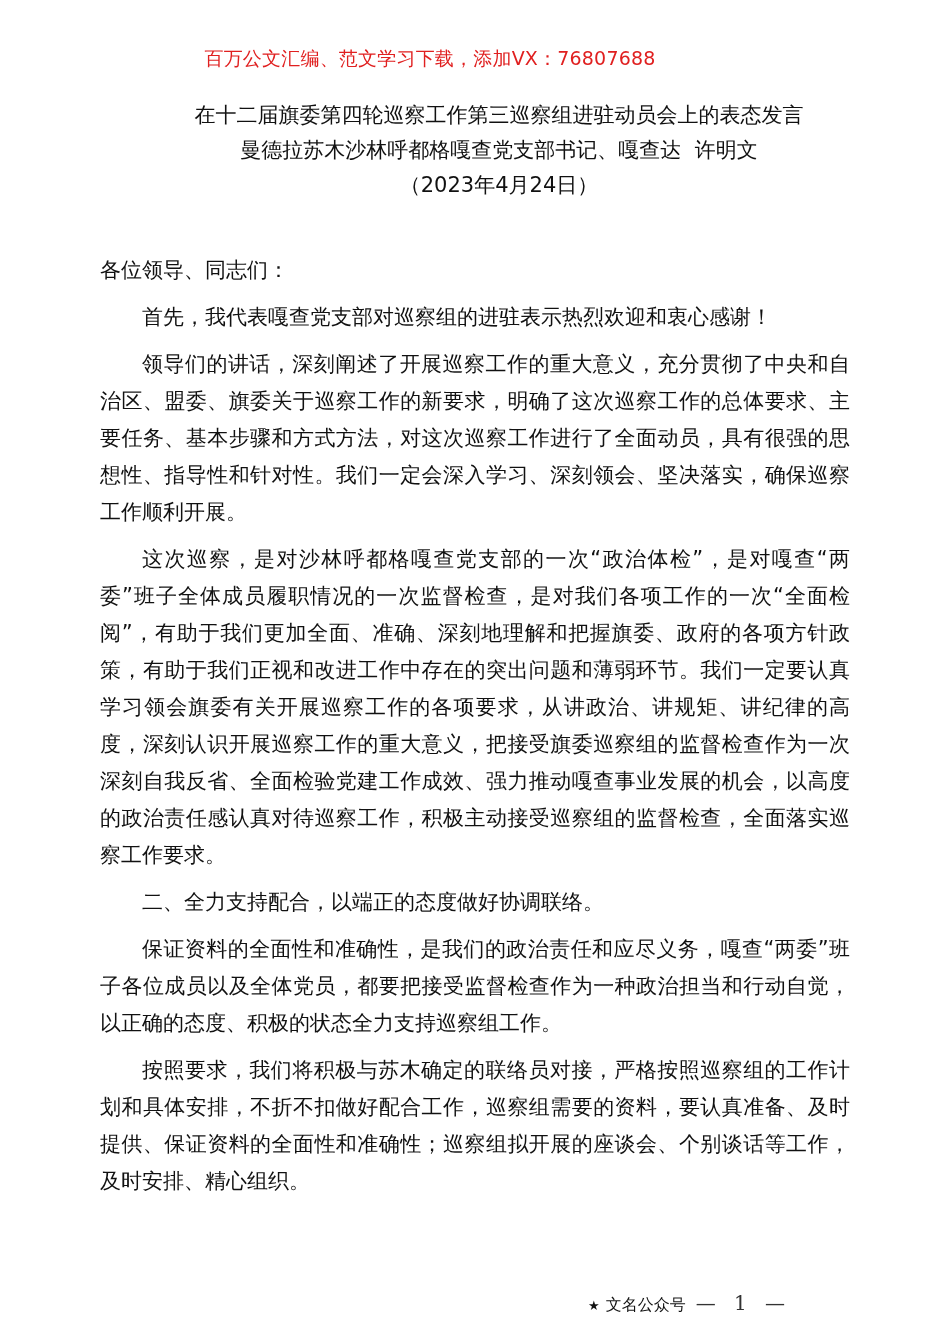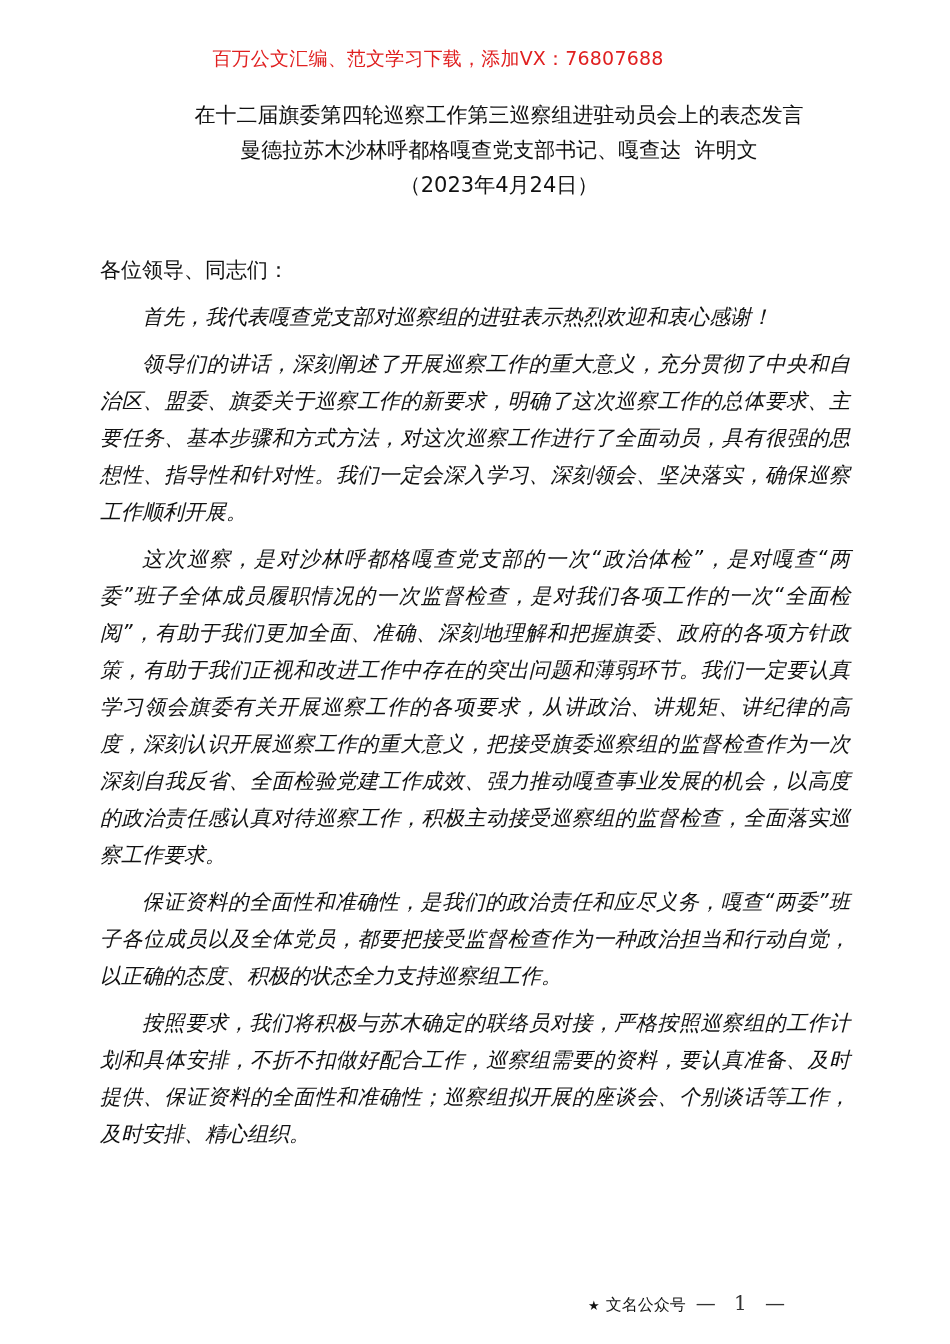--- a/index.html
+++ b/index.html
@@ -2,33 +2,33 @@
 <html><head>
 <meta charset="utf-8">
 <style>
   html, body { margin: 0; padding: 0; background: #ffffff; }
   body {
     width: 950px; height: 1344px; position: relative; overflow: hidden;
     font-family: "DejaVu Sans", "Liberation Sans", sans-serif;
     color: #111111;
   }
   .banner {
-    position: absolute; top: 46px; left: 12px; width: 852px; text-align: center;
+    position: absolute; top: 46px; left: 4px; width: 852px; text-align: center;
     font-size: 19px; color: #e02020; letter-spacing: 0.2px;
   }
   .title-block {
     position: absolute; top: 98px; left: 8px; width: 950px; text-align: center;
     font-size: 21px; line-height: 35px; color: #111; margin-left: 16px;
   }
   .body-text {
     position: absolute; top: 242px; left: 90px; width: 770px;
     font-size: 21px; line-height: 37px; text-align: justify;
   }
   .body-text p { margin: 10px; }
-  .body-text p.indent { text-indent: 42px; font-style: italic; }
+  .body-text p.indent { text-indent: 42px; }
   .body-text p.heading { text-indent: 42px; }
   .footer {
     position: absolute; top: 1266px; left: 588px;
     font-size: 16px; color: #111; white-space: nowrap; margin-top: 25px;
   }
   .footer .star { font-size: 13px; margin-right: 6px; }
   .footer .pageno {
     font-family: "DejaVu Serif", "Liberation Serif", serif; font-size: 20px;
     color: #333; margin-left: 10px; letter-spacing: 6px;
   }
@@ -42,19 +42,20 @@
   <div>在十二届旗委第四轮巡察工作第三巡察组进驻动员会上的表态发言</div>
   <div style="white-space: pre;">曼德拉苏木沙林呼都格嘎查党支部书记、嘎查达  许明文</div>
   <div>（2023年4月24日）</div>
 </div>
 
 <div class="body-text">
   <p>各位领导、同志们：</p>
   <p class="indent">首先，我代表嘎查党支部对巡察组的进驻表示热烈欢迎和衷心感谢！</p>
   <p class="indent">领导们的讲话，深刻阐述了开展巡察工作的重大意义，充分贯彻了中央和自治区、盟委、旗委关于巡察工作的新要求，明确了这次巡察工作的总体要求、主要任务、基本步骤和方式方法，对这次巡察工作进行了全面动员，具有很强的思想性、指导性和针对性。我们一定会深入学习、深刻领会、坚决落实，确保巡察工作顺利开展。</p>
   <p class="indent">这次巡察，是对沙林呼都格嘎查党支部的一次“政治体检”，是对嘎查“两委”班子全体成员履职情况的一次监督检查，是对我们各项工作的一次“全面检阅”，有助于我们更加全面、准确、深刻地理解和把握旗委、政府的各项方针政策，有助于我们正视和改进工作中存在的突出问题和薄弱环节。我们一定要认真学习领会旗委有关开展巡察工作的各项要求，从讲政治、讲规矩、讲纪律的高度，深刻认识开展巡察工作的重大意义，把接受旗委巡察组的监督检查作为一次深刻自我反省、全面检验党建工作成效、强力推动嘎查事业发展的机会，以高度的政治责任感认真对待巡察工作，积极主动接受巡察组的监督检查，全面落实巡察工作要求。</p>
+  <p class="heading">二、全力支持配合，以端正的态度做好协调联络。</p>
   <p class="indent">保证资料的全面性和准确性，是我们的政治责任和应尽义务，嘎查“两委”班子各位成员以及全体党员，都要把接受监督检查作为一种政治担当和行动自觉，以正确的态度、积极的状态全力支持巡察组工作。</p>
   <p class="indent">按照要求，我们将积极与苏木确定的联络员对接，严格按照巡察组的工作计划和具体安排，不折不扣做好配合工作，巡察组需要的资料，要认真准备、及时提供、保证资料的全面性和准确性；巡察组拟开展的座谈会、个别谈话等工作，及时安排、精心组织。</p>
 </div>
 
 <div class="footer">
   <span class="star">★</span><span>文名公众号</span><span class="pageno">— 1 —</span>
 </div>
 
 </body></html>

